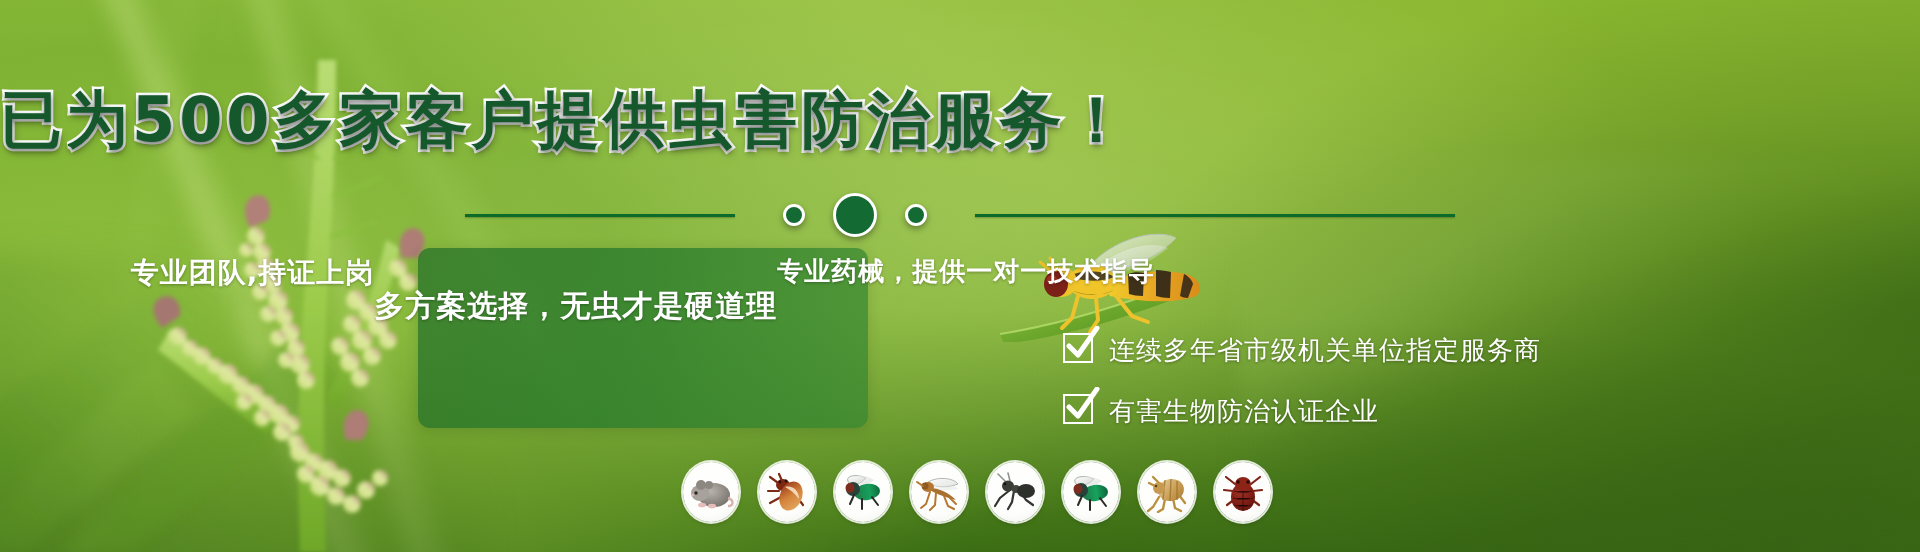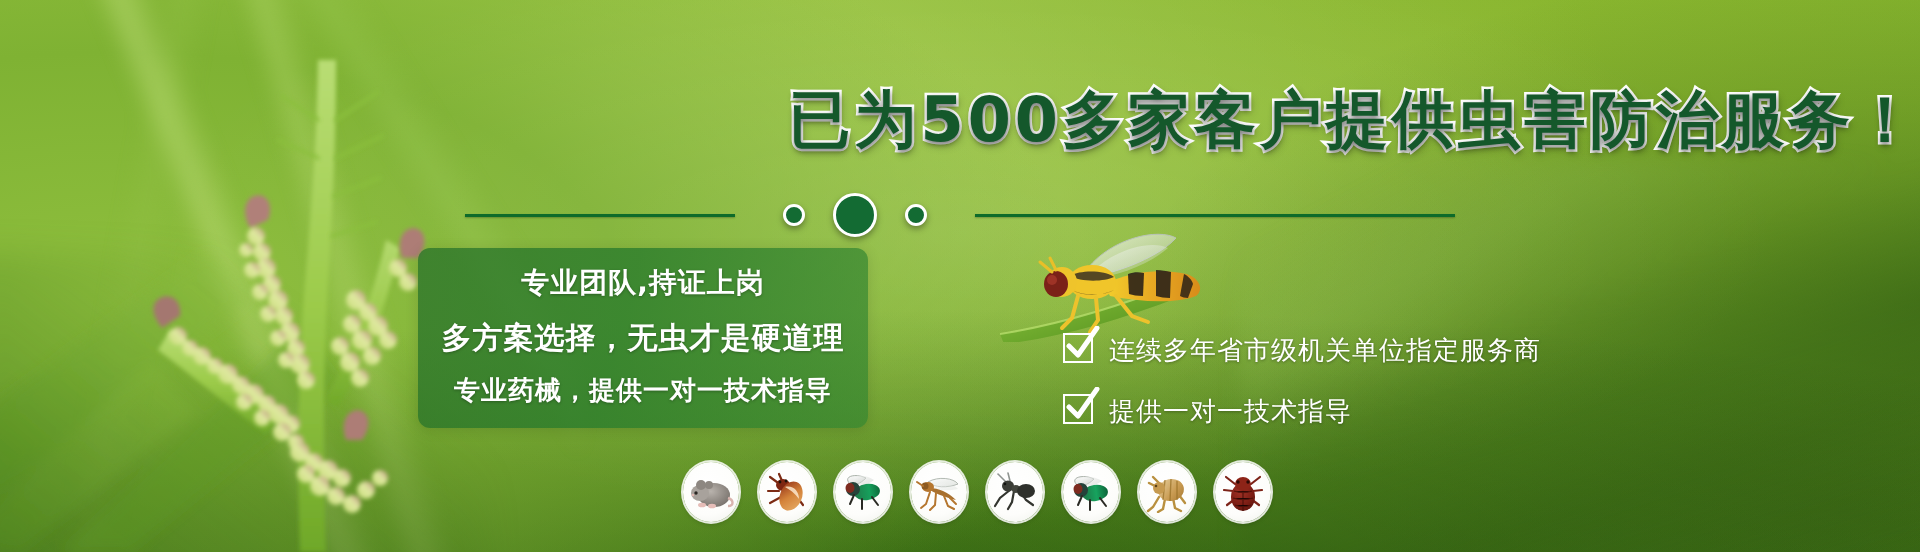--- a/index.html
+++ b/index.html
@@ -62,21 +62,21 @@
     position:absolute; left:0; bottom:0; width:520px; height:552px;
     pointer-events:none;
   }
   .plant svg{ display:block; width:100%; height:100%; }
 
   
   .headline{
     position:absolute;
     left:0; right:0;
     top:78px;
-    text-align:right;
+    text-align:left;
     white-space:nowrap;
     font-family:"DejaVu Sans","Liberation Sans",sans-serif;
     font-weight:bold;
     font-size:62px;
     letter-spacing:4px;
     color:#14582b;
     -webkit-text-stroke:5px #ffffff;
     paint-order:stroke fill;
     text-shadow:
        0 3px 5px rgba(0,0,0,.38),
@@ -107,33 +107,33 @@
   .dot.lg{ width:44px; height:44px; margin:0 14px; }
 
   
   .feature-box{
     position:absolute;
     left:418px; top:248px;
     width:450px; height:180px;
     border-radius:12px 12px 12px 12px;
     background:linear-gradient(105deg, rgba(35,110,40,.72) 0%, rgba(42,124,44,.80) 45%, rgba(48,132,48,.66) 100%);
     box-shadow:0 2px 14px rgba(0,0,0,.12);
-    display:flex; flex-direction:column; justify-content:center;
+    display:flex; justify-content:center;
     padding:6px 22px 10px 22px;
   }
   .fb-line{
     color:#ffffff;
     font-weight:bold;
     font-family:"DejaVu Sans","Liberation Sans",sans-serif;
     white-space:nowrap;
     letter-spacing:1px;
     text-shadow:0 1px 3px rgba(0,0,0,.30);
   }
   .fb-line.l1{ font-size:28px; text-align:center; margin-bottom:16px; }
-  .fb-line.l2{ font-size:30px; text-align:center; margin-bottom:14px; }
+  .fb-line.l2{ font-size:30px; text-align:center; margin-bottom:14px;margin-top:32px; }
   .fb-line.l3{ font-size:26px; text-align:center; }
 
   
   .fly-wrap{
     position:absolute; left:1000px; top:222px; width:220px; height:120px;
     pointer-events:none;
   }
   .fly-wrap svg{ display:block; }
 
   
@@ -381,21 +381,21 @@
       </span>
       <span class="check-text">连续多年省市级机关单位指定服务商</span>
     </div>
 
     <div class="check-row">
       <span class="check-box">
         <svg width="38" height="40" viewBox="0 0 38 40" xmlns="http://www.w3.org/2000/svg">
           <path d="M5 20 L14 29 L33 2" stroke="#ffffff" stroke-width="5" fill="none" stroke-linecap="round" stroke-linejoin="round"></path>
         </svg>
       </span>
-      <span class="check-text">提供一对一技术指导</span>
+      <span class="check-text">有害生物防治认证企业</span>
     </div>
   </div>
 
   <div class="pests">
 
     <div class="pest">
       <svg width="46" height="40" viewBox="0 0 46 40" xmlns="http://www.w3.org/2000/svg">
         <defs>
             <radialGradient id="mg" cx=".4" cy=".35" r=".8">
           <stop offset="0" stop-color="#b9b3ad"></stop>

